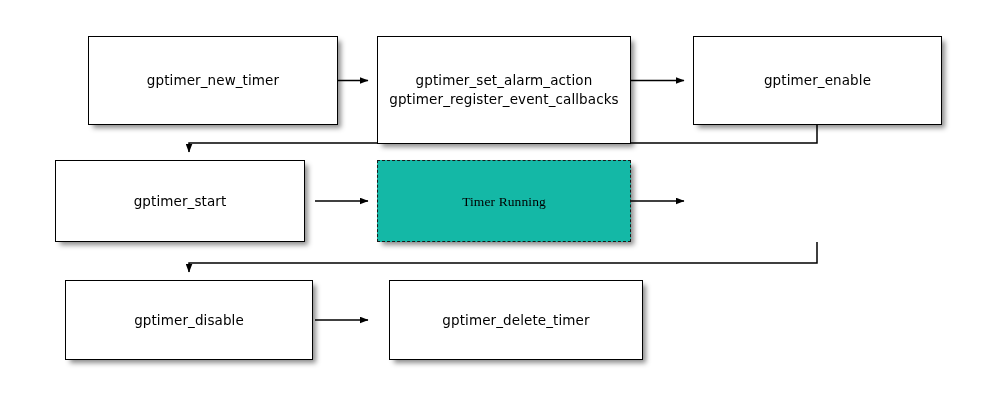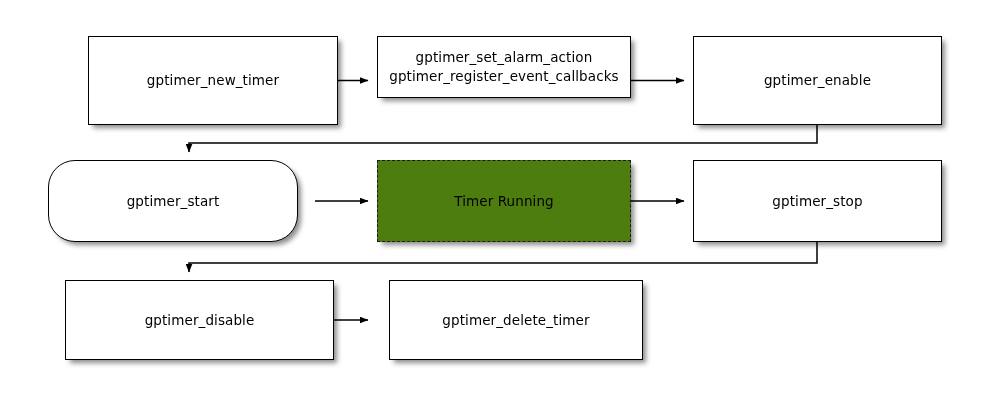--- a/index.html
+++ b/index.html
@@ -44,33 +44,34 @@
     color: #000000;
     letter-spacing: 0.1px;
     z-index: 2;
   }
   .node .label {
     display: block;
     white-space: pre-line;
     padding: 0 6px;
   }
   .node.state-running {
-    background: #4d7c0f;
+    background: #14b8a6;
     border: 1.6px dashed #1a1a1a;
+    font-family: Liberation Serif, serif;
   }
   
   #node-new-timer        { left: 65px;  top: 36px;  width: 250px; height: 89px; margin-left: 23px; }
-  #node-configure        { left: 377px; top: 36px;  width: 254px; height: 62px; }
+  #node-configure        { left: 377px; top: 36px;  width: 254px; height: 108px; }
   #node-enable           { left: 693px; top: 36px;  width: 249px; height: 89px; }
 
-  #node-start            { left: 48px;  top: 160px; width: 250px; height: 82px; border-radius: 27px; }
+  #node-start            { left: 55px;  top: 160px; width: 250px; height: 82px; }
   #node-timer-running    { left: 377px; top: 160px; width: 254px; height: 82px; }
   #node-stop             { left: 693px; top: 160px; width: 249px; height: 82px; }
 
-  #node-disable          { left: 65px;  top: 280px; width: 269px; height: 80px; }
+  #node-disable          { left: 65px;  top: 280px; width: 248px; height: 80px; }
   #node-delete-timer     { left: 389px; top: 280px; width: 254px; height: 80px; }
 </style>
 </head>
 <body>
 
 <div id="diagram">
 
   <svg id="edges" viewBox="0 0 1006 400" width="1006" height="400" xmlns="http://www.w3.org/2000/svg">
     <defs>
       <marker id="arrowhead" markerWidth="9" markerHeight="7" refX="8.5" refY="3.5" orient="auto" markerUnits="userSpaceOnUse">
@@ -121,23 +122,20 @@
   </div>
 
   <div class="node" id="node-start">
     <span class="label">gptimer_start</span>
   </div>
 
   <div class="node state-running" id="node-timer-running">
     <span class="label">Timer Running</span>
   </div>
 
-  <div class="node" id="node-stop">
-    <span class="label">gptimer_stop</span>
-  </div>
 
   <div class="node" id="node-disable">
     <span class="label">gptimer_disable</span>
   </div>
 
   <div class="node" id="node-delete-timer">
     <span class="label">gptimer_delete_timer</span>
   </div>
 
 </div>

